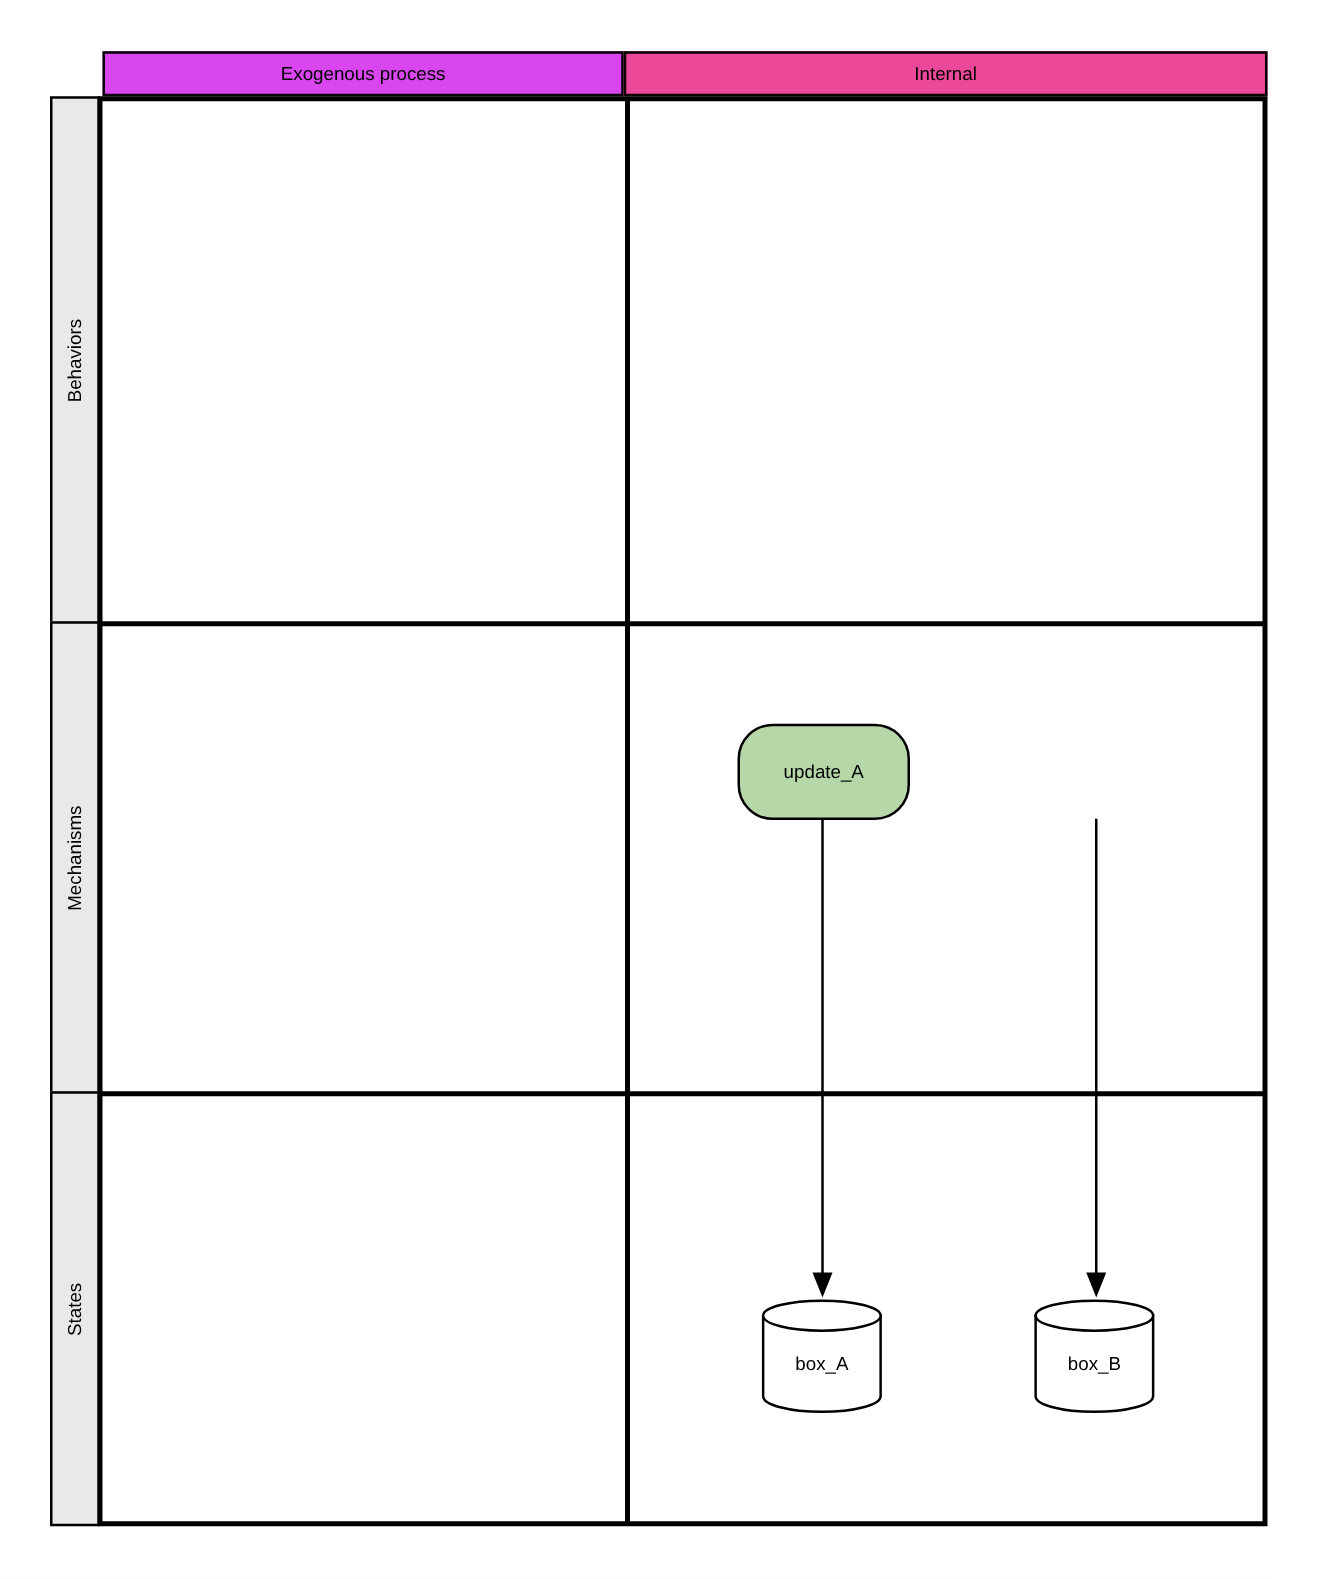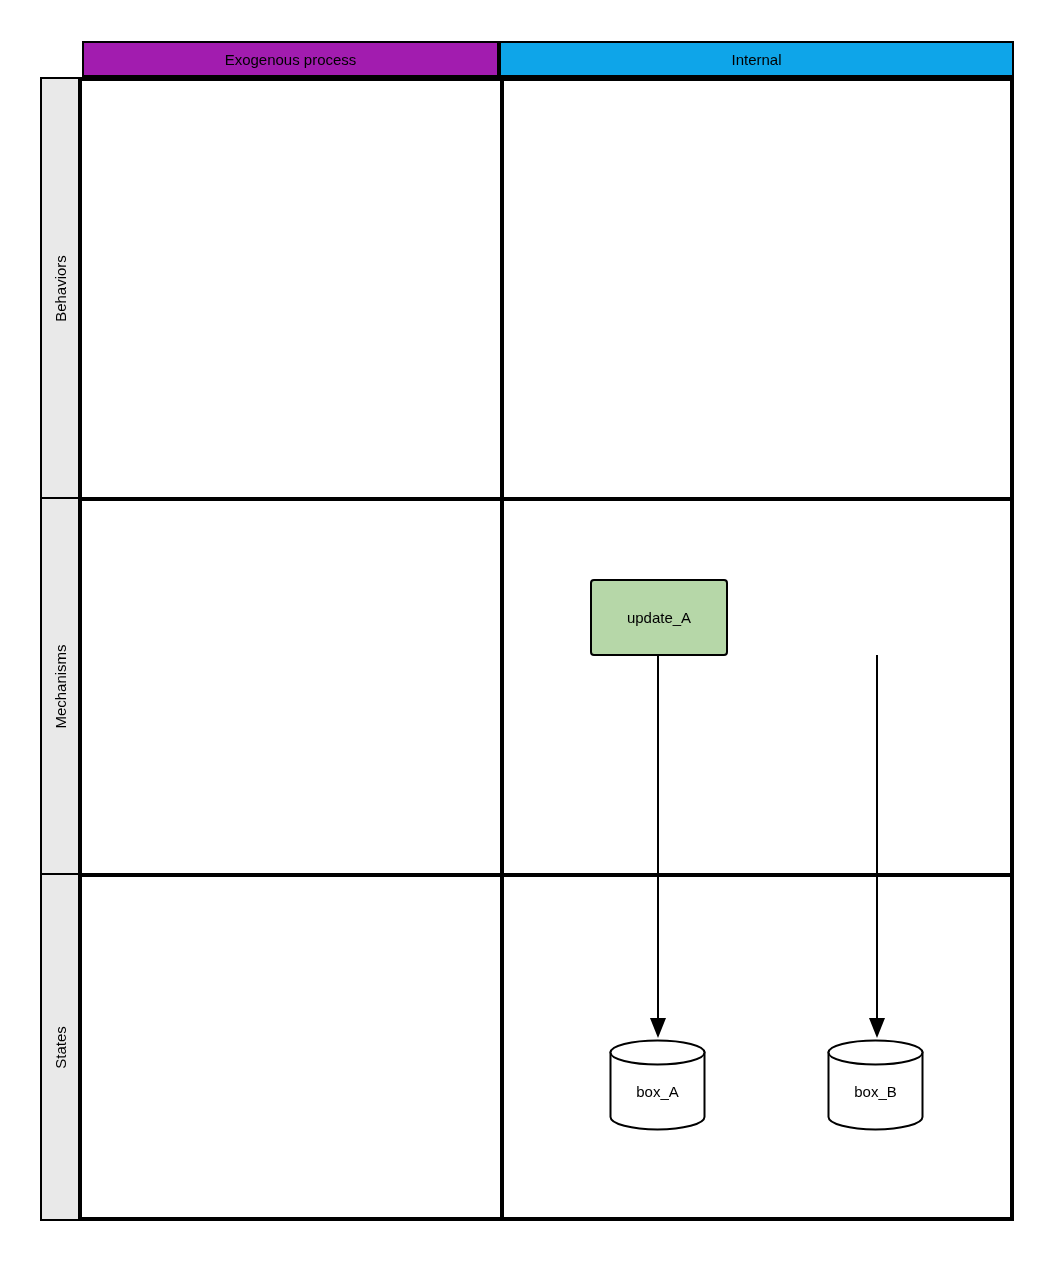--- a/index.html
+++ b/index.html
@@ -18,22 +18,22 @@
     position: absolute;
     top: 41px;
     height: 36px;
     box-sizing: border-box;
     border: 2px solid #000;
     display: flex;
     align-items: center;
     justify-content: center;
     font-size: 15px;
   }
-  #hdr-exo  { left: 82px;  width: 417px; background: #a21caf; }
-  #hdr-int  { left: 499px; width: 515px; background: #0ea5e9; align-items: center; }
+  #hdr-exo  { left: 82px;  width: 417px; background: #d946ef; }
+  #hdr-int  { left: 499px; width: 515px; background: #ec4899; align-items: center; }
 
   
   #content-grid {
     position: absolute;
     left: 78px; top: 77px;
     width: 936px; height: 1144px;
     background: #000;
     display: grid;
     grid-template-columns: 418px 1fr;
     grid-template-rows: 416px 372px 1fr;
@@ -66,21 +66,21 @@
 
   
   .process-node {
     position: absolute;
     top: 579px;
     width: 138px;
     height: 77px;
     box-sizing: border-box;
     background: #b6d7a8;
     border: 2px solid #000;
-    border-radius: 4px;
+    border-radius: 28px;
     display: flex;
     align-items: center;
     justify-content: center;
     font-size: 15px;
   }
   #node-update-a { left: 590px; }
   #node-update-b { left: 808px; }
 
   
   .edge-line {

